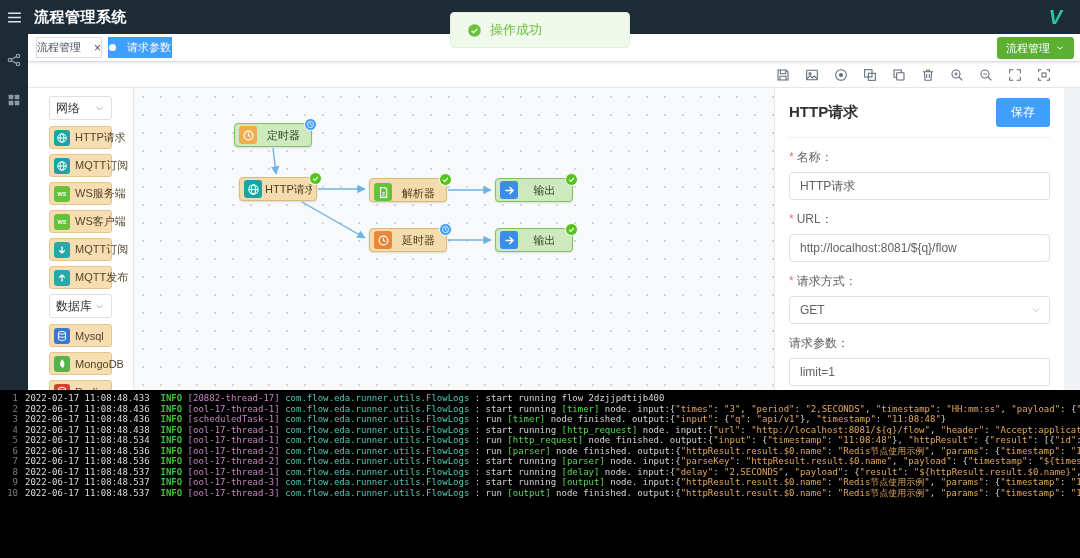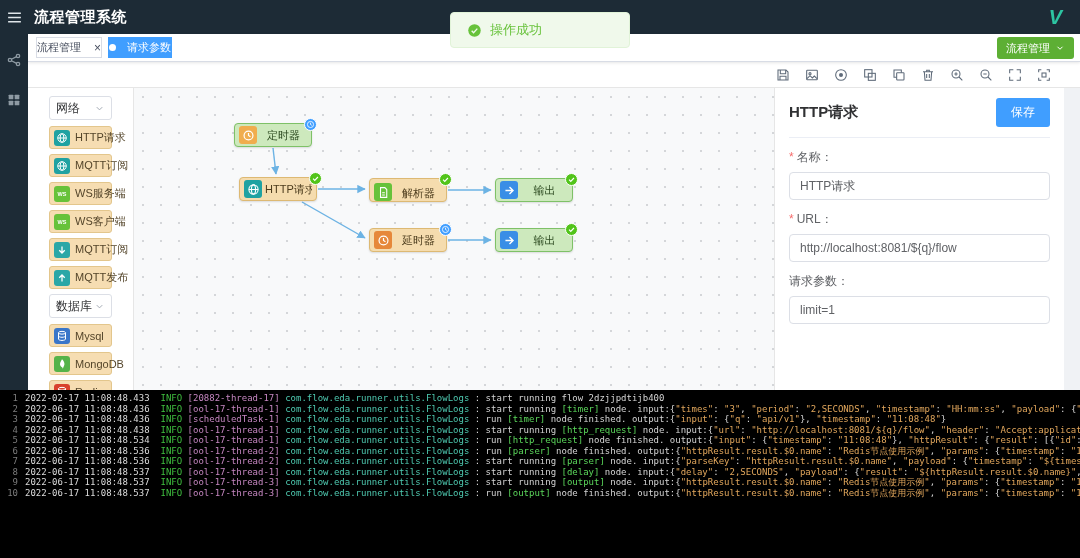--- a/index.html
+++ b/index.html
@@ -64,21 +64,21 @@
   .fselect{position:relative}
   .fselect .chev{position:absolute;right:8px;top:8px;color:#c0c4cc;display:flex}
   .fselect svg{width:12px;height:12px}
   .rightgap{width:16px;background:#f0f2f5}
   
   .console{height:168px;background:#000;font-family:"DejaVu Sans Mono","Liberation Mono",monospace;font-size:9px;line-height:10.5px;padding:3px 0;overflow:hidden}
   .log-line{display:flex}
   .ln{width:18px;flex:none;text-align:right;color:#7c7c7c;margin-right:7px}
   .lt{white-space:pre;overflow:hidden;flex:1;color:#d4d4d4}
   .time{color:#dcdcdc}
-  .lvl{color:#3fbf3f;font-weight:normal}
+  .lvl{color:#3fbf3f;font-weight:bold}
   .thread{color:#c586c0}
   .logger{color:#4ec9b0}
   .msg{color:#d4d4d4}
   .msg .str{color:#e2a75c}
   .msg .nname{color:#5bd75b}
   
   .toast{position:absolute;top:12px;left:50%;transform:translateX(-50%);background:#f0f9eb;border:1px solid #e1f3d8;color:#67c23a;padding:8px 16px;border-radius:4px;display:flex;gap:8px;align-items:center;font-size:13px;z-index:50;min-width:180px}
   .toast .ticon{width:15px;height:15px;display:flex}
   .toast svg{width:15px;height:15px}
 </style>
@@ -414,20 +414,28 @@
         </div>
 
       <div class="props">
         <div class="props-head">
           <span class="props-title">HTTP请求</span>
           <button class="save-btn">保存</button>
         </div>
         <div id="props-fields">
             <div class="fgroup"><div class="flabel"><span class="req">*</span><span>名称：</span></div><input class="finput" value="HTTP请求" style=""></div>
             <div class="fgroup"><div class="flabel"><span class="req">*</span><span>URL：</span></div><input class="finput" value="http://localhost:8081/${q}/flow" style=""></div>
+            <div class="fgroup">
+              <div class="flabel"><span class="req">*</span><span>请求方式：</span></div>
+              <div class="fselect"><input class="finput" readonly="" value="GET" style=""><span class="chev">
+                  <svg viewBox="0 0 24 24">
+                    <path d="M6 9l6 6 6-6" fill="none" stroke="currentColor" stroke-width="2"></path>
+                  </svg>
+                </span></div>
+            </div>
             <div class="fgroup"><div class="flabel"><span>请求参数：</span></div><input class="finput" value="limit=1" style=""></div>
           </div>
       </div>
 
       <div class="rightgap"></div>
     </div>
   </div>
 </div>
 
 <div class="console" id="console">

